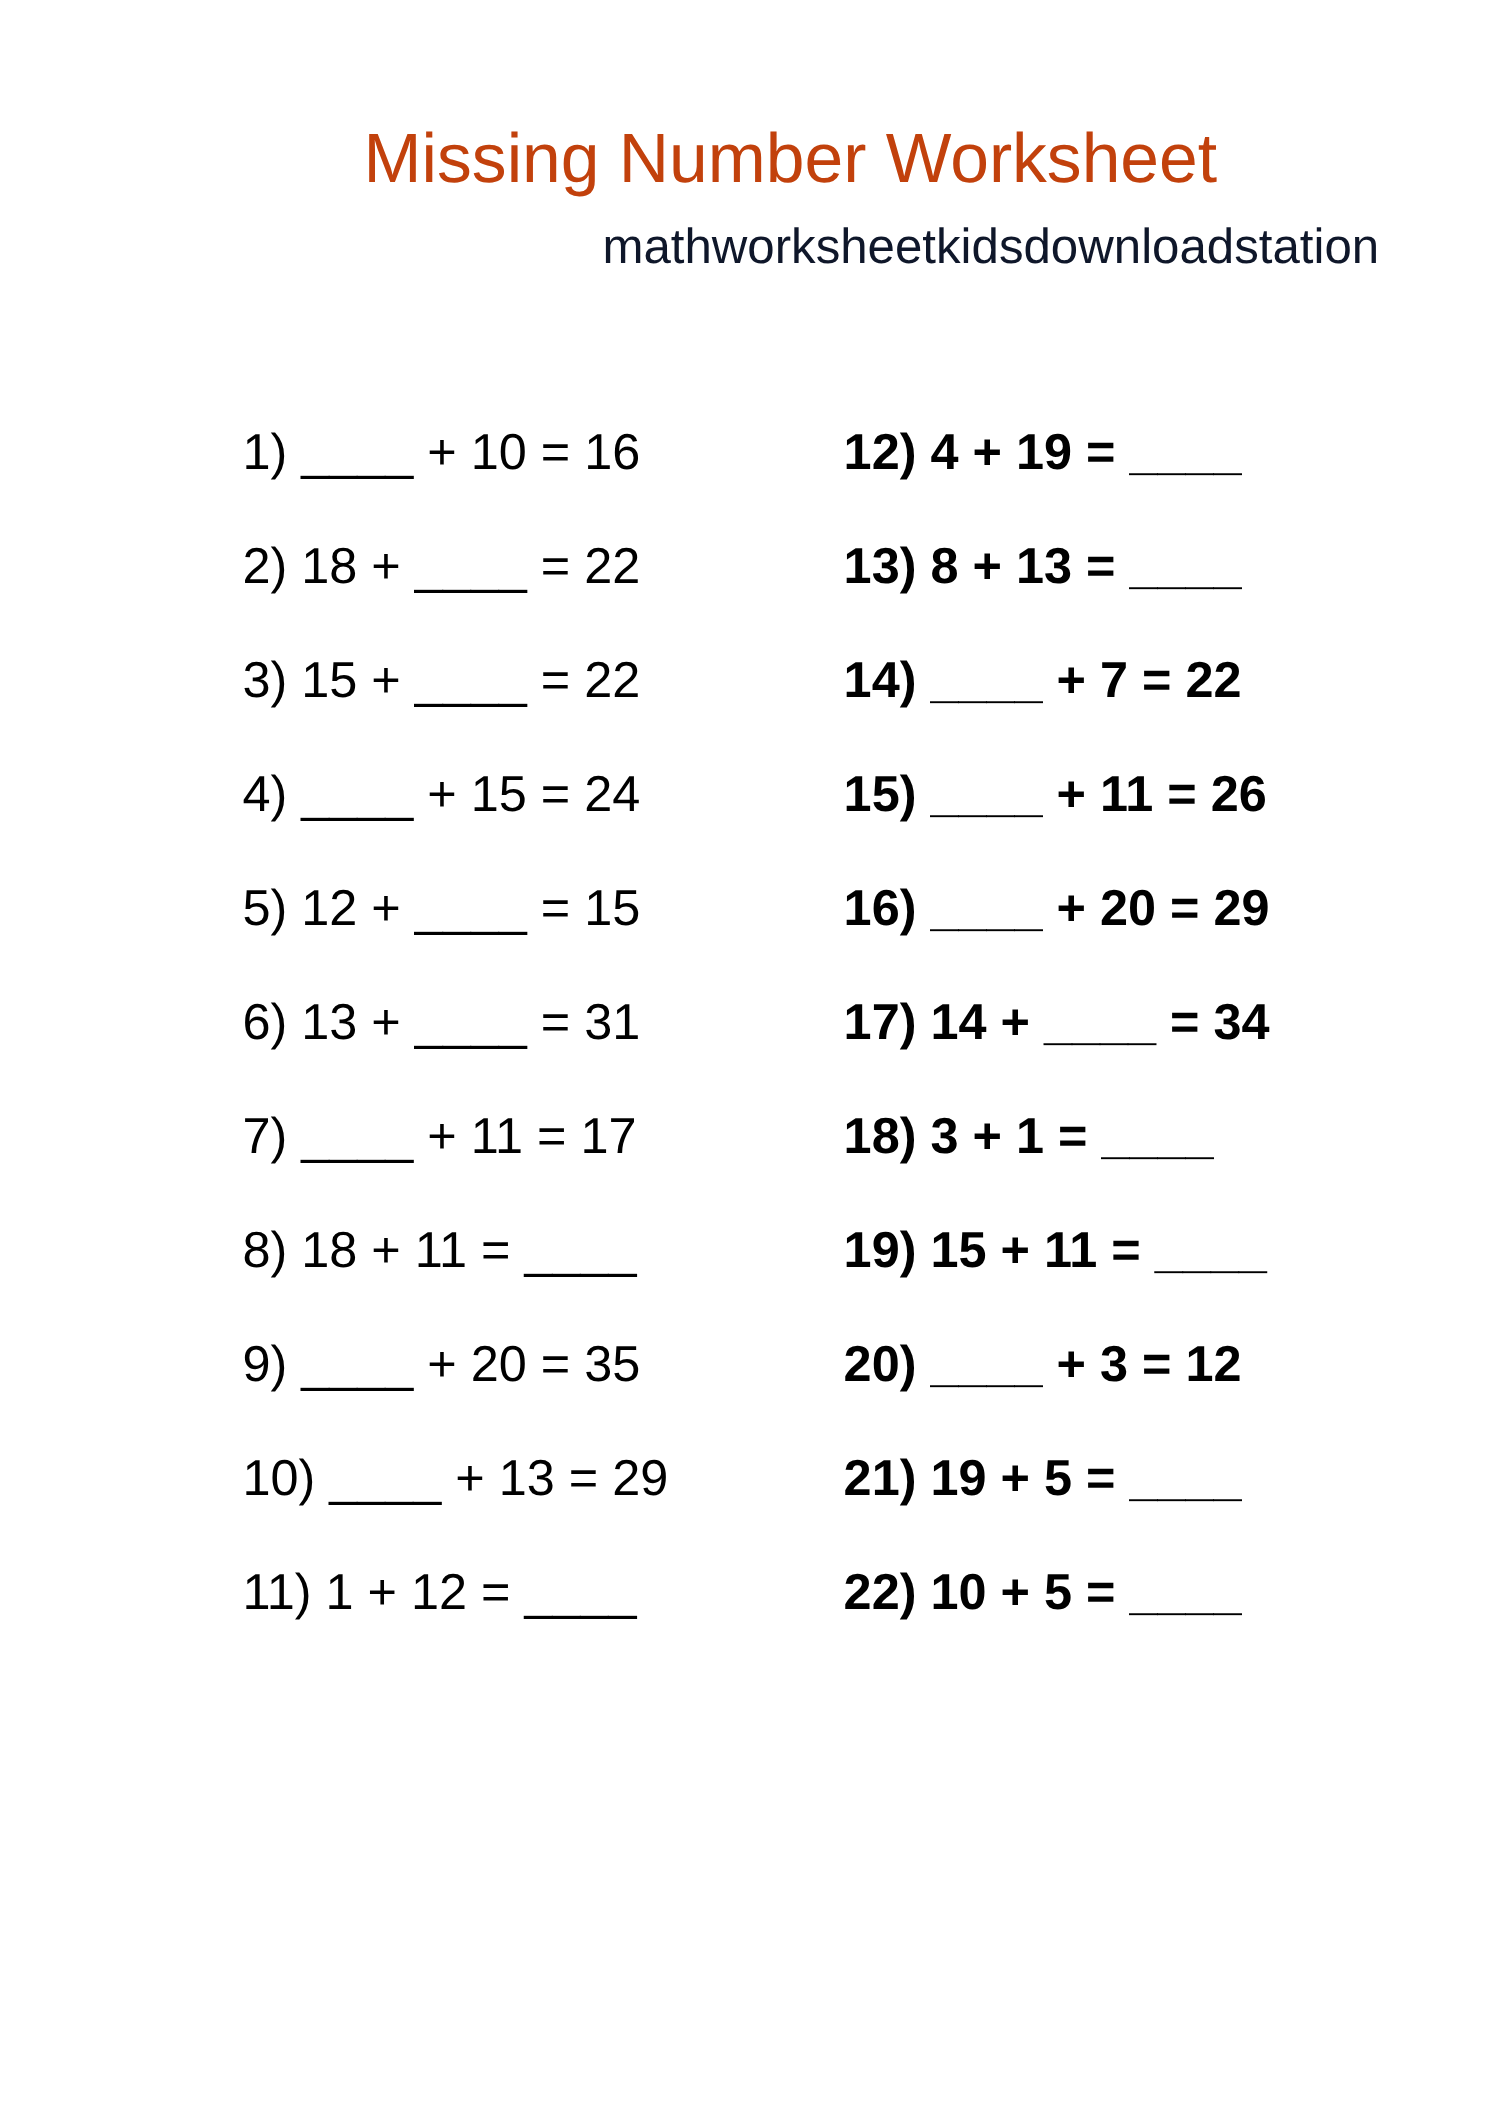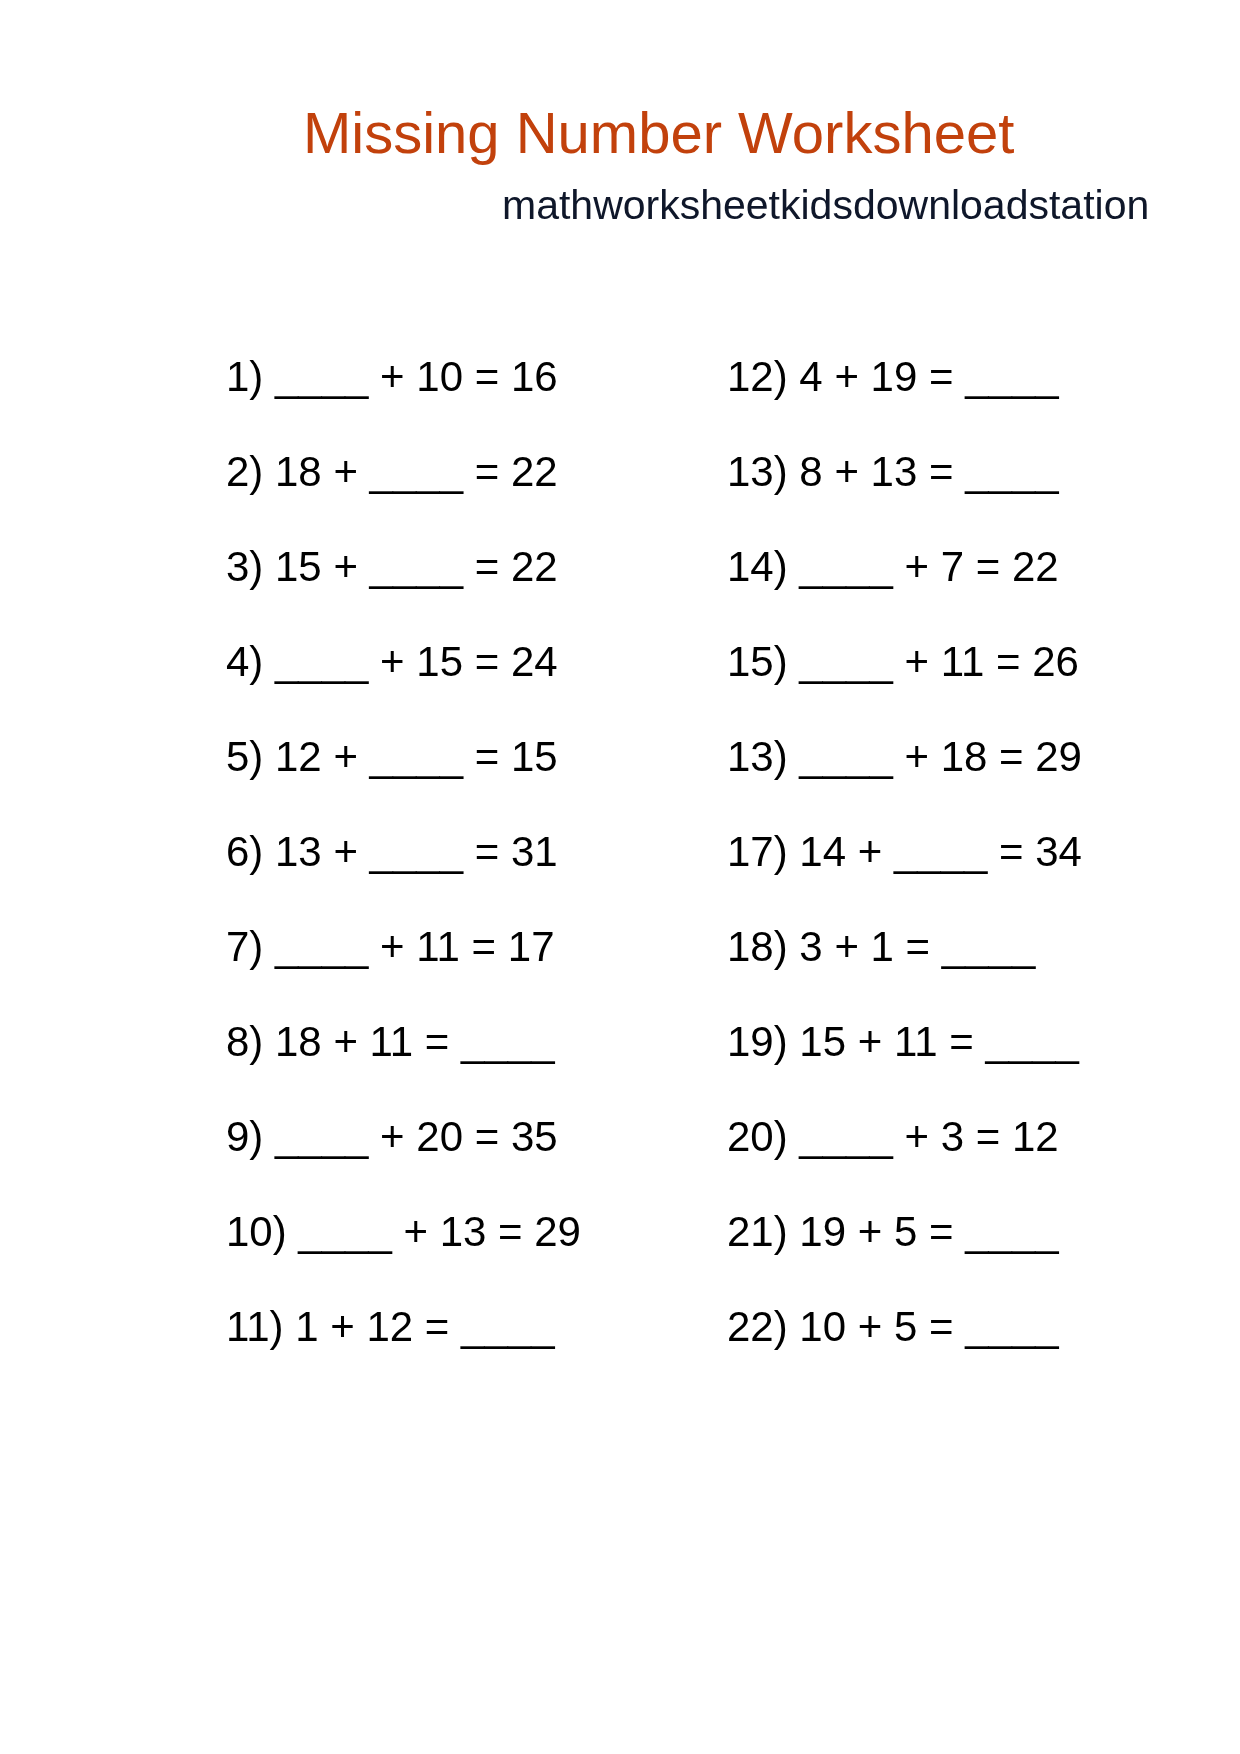--- a/index.html
+++ b/index.html
@@ -2,23 +2,23 @@
 <html><head>
 <meta charset="utf-8">
 <style>
   html, body { margin: 0; padding: 0; background: #ffffff; }
   body { width: 1240px; height: 1754px; position: relative; overflow: hidden;
          font-family: "Liberation Sans", sans-serif; color: #000; }
   .title { position: absolute; left: 303px; top: 100px; font-size: 58px; line-height: 66px;
            white-space: nowrap; color: #c2410c; }
   .subtitle { position: absolute; left: 502px; top: 180px; font-size: 41px; line-height: 50px;
               white-space: nowrap; color: #0f172a; }
-  .col { position: absolute; top: 351px; margin-left: 24px; }
+  .col { position: absolute; top: 351px; }
   .col.left { left: 202px; }
-  .col.right { left: 703px; }
+  .col.right { left: 703px; font-weight: bold; }
   .problem { height: 95px; font-size: 42px; line-height: 52px; white-space: nowrap; }
 </style>
 </head>
 <body>
 
 <div class="title">Missing Number Worksheet</div>
 <div class="subtitle">mathworksheetkidsdownloadstation</div>
 
 <div class="col left">
   <div class="problem">1) ____ + 10 = 16</div>
@@ -32,20 +32,20 @@
   <div class="problem">9) ____ + 20 = 35</div>
   <div class="problem">10) ____ + 13 = 29</div>
   <div class="problem">11) 1 + 12 = ____</div>
 </div>
 
 <div class="col right">
   <div class="problem">12) 4 + 19 = ____</div>
   <div class="problem">13) 8 + 13 = ____</div>
   <div class="problem">14) ____ + 7 = 22</div>
   <div class="problem">15) ____ + 11 = 26</div>
-  <div class="problem">13) ____ + 18 = 29</div>
+  <div class="problem">16) ____ + 20 = 29</div>
   <div class="problem">17) 14 + ____ = 34</div>
   <div class="problem">18) 3 + 1 = ____</div>
   <div class="problem">19) 15 + 11 = ____</div>
   <div class="problem">20) ____ + 3 = 12</div>
   <div class="problem">21) 19 + 5 = ____</div>
   <div class="problem">22) 10 + 5 = ____</div>
 </div>
 
 </body></html>

